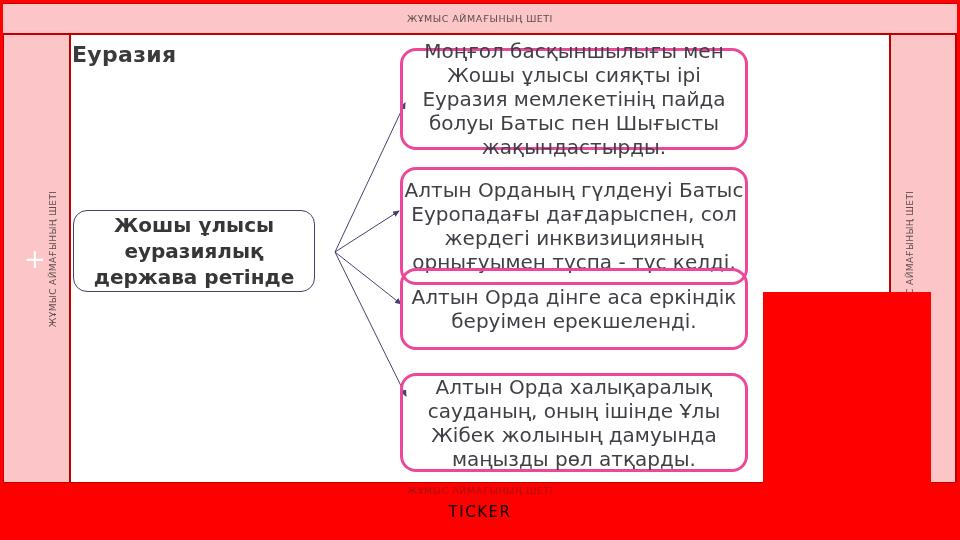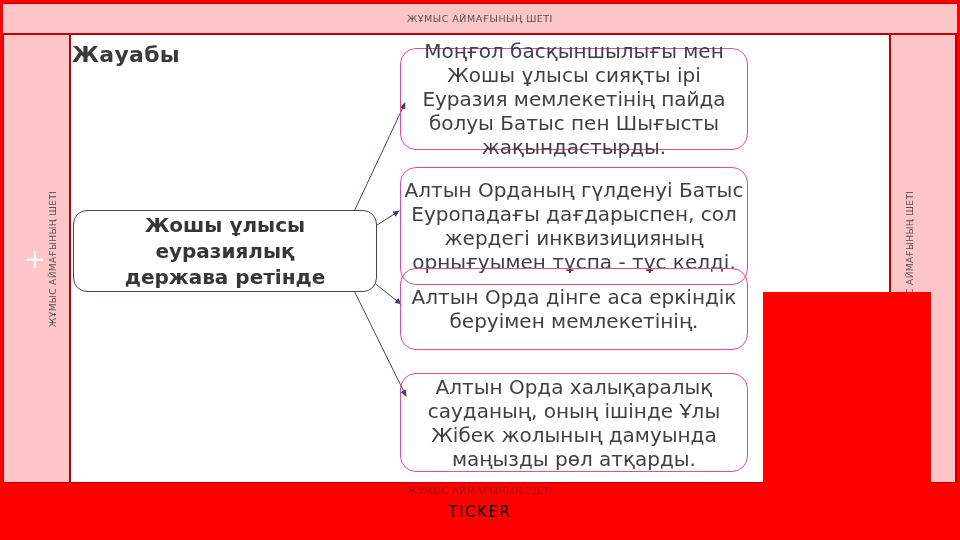--- a/index.html
+++ b/index.html
@@ -58,34 +58,34 @@
 
   
   .title {
     position:absolute; left:69px; top:7px;
     font-size:22px; font-weight:bold; color:#3b3b3b;
     letter-spacing:0.3px;
   }
 
   
   .center-box {
-    position:absolute; left:70px; top:175px; width:304px; height:82px;
+    position:absolute; left:70px; top:175px; width:242px; height:82px;
     border:1px solid #474170; border-radius:14px;
     display:flex; align-items:center; justify-content:center;
     background:#ffffff; z-index:3;
   }
   .center-box-text {
     width:218px; text-align:center;
     font-size:20px; font-weight:bold; line-height:26px; color:#363636;
   }
 
   
   .answer-box {
     position:absolute; left:397px; width:348px;
-    border:1px solid #ec4899; border-radius:16px;
+    border:3px solid #ec4899; border-radius:16px;
     display:flex; align-items:center; justify-content:center;
     z-index:3;
   }
   .answer-text {
     width:344px; text-align:center;
     font-size:20px; line-height:24px; color:#3f3f46;
   }
   .box1 { top:13px;  height:102px; }
   .box2 { top:132px; height:118px;justify-content:center;  }
   .box3 { top:233px; height:82px;  }
@@ -130,21 +130,21 @@
 
     <div class="panel-left">
       <span class="plus">+</span>
       <span class="vtext">ЖҰМЫС АЙМАҒЫНЫҢ ШЕТІ</span>
     </div>
 
     <div class="panel-right">
       <span class="vtext">ЖҰМЫС АЙМАҒЫНЫҢ ШЕТІ</span>
     </div>
 
-    <h1 class="title">Жауабы</h1>
+    <h1 class="title">Еуразия</h1>
 
     <svg class="connectors" viewBox="0 0 954 448" xmlns="http://www.w3.org/2000/svg">
       <defs>
         <marker id="arrow" markerWidth="8" markerHeight="8" refX="6" refY="3" orient="auto" markerUnits="userSpaceOnUse">
           <path d="M0,0 L7,3 L0,6 z" fill="#474170"></path>
         </marker>
       </defs>
       <line x1="332" y1="217" x2="402" y2="68" stroke="#474170" stroke-width="1" marker-end="url(#arrow)"></line>
       <line x1="332" y1="217" x2="396" y2="176" stroke="#474170" stroke-width="1" marker-end="url(#arrow)"></line>
       <line x1="332" y1="217" x2="398" y2="269" stroke="#474170" stroke-width="1" marker-end="url(#arrow)"></line>
@@ -155,21 +155,21 @@
       <div class="center-box-text">Жошы ұлысы еуразиялық держава ретінде</div>
     </div>
 
     <div class="answer-box box1">
       <div class="answer-text">Моңғол басқыншылығы мен Жошы ұлысы сияқты ірі Еуразия мемлекетінің пайда болуы Батыс пен Шығысты жақындастырды.</div>
     </div>
     <div class="answer-box box2">
       <div class="answer-text">Алтын Орданың гүлденуі Батыс Еуропадағы дағдарыспен, сол жердегі инквизицияның орнығуымен тұспа - тұс келді.</div>
     </div>
     <div class="answer-box box3">
-      <div class="answer-text">Алтын Орда дінге аса еркіндік беруімен мемлекетінің.</div>
+      <div class="answer-text">Алтын Орда дінге аса еркіндік беруімен ерекшеленді.</div>
     </div>
     <div class="answer-box box4">
       <div class="answer-text">Алтын Орда халықаралық сауданың, оның ішінде Ұлы Жібек жолының дамуында маңызды рөл атқарды.</div>
     </div>
 
   </div>
 
   <div class="red-rect"></div>
 
   <div class="bottom-bar">

